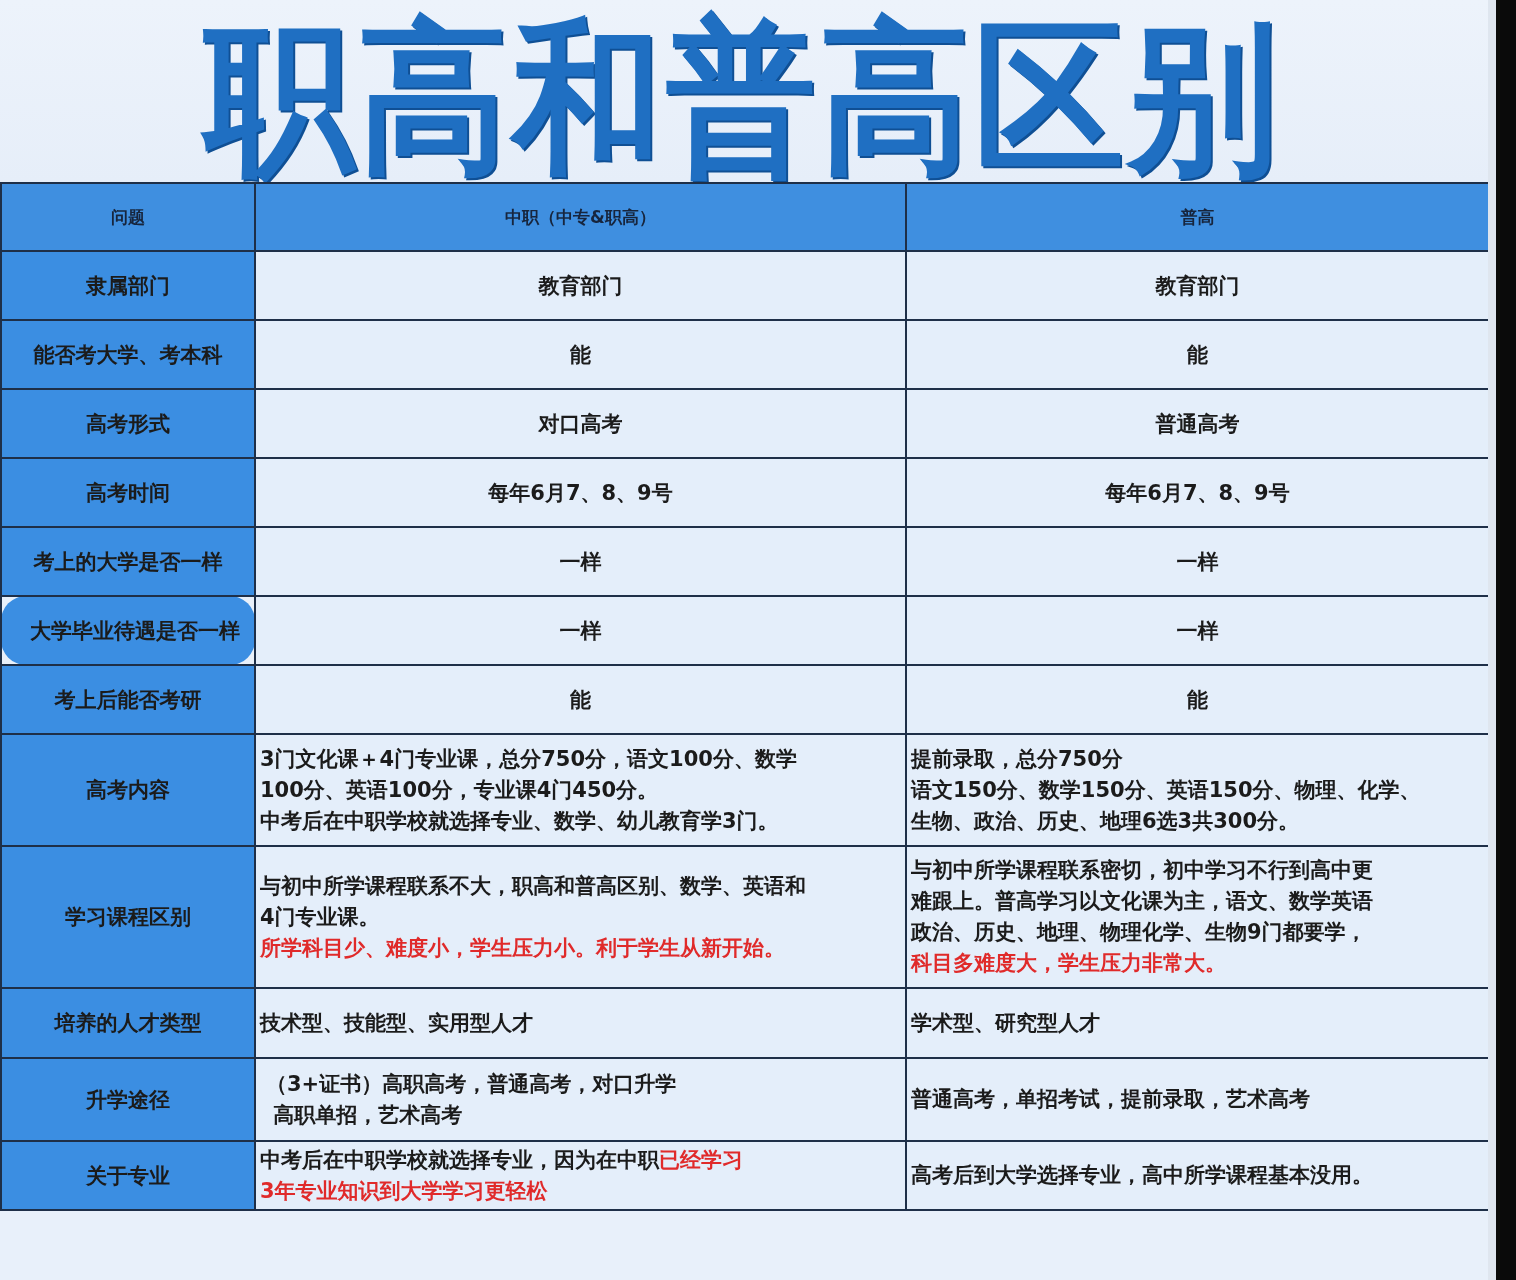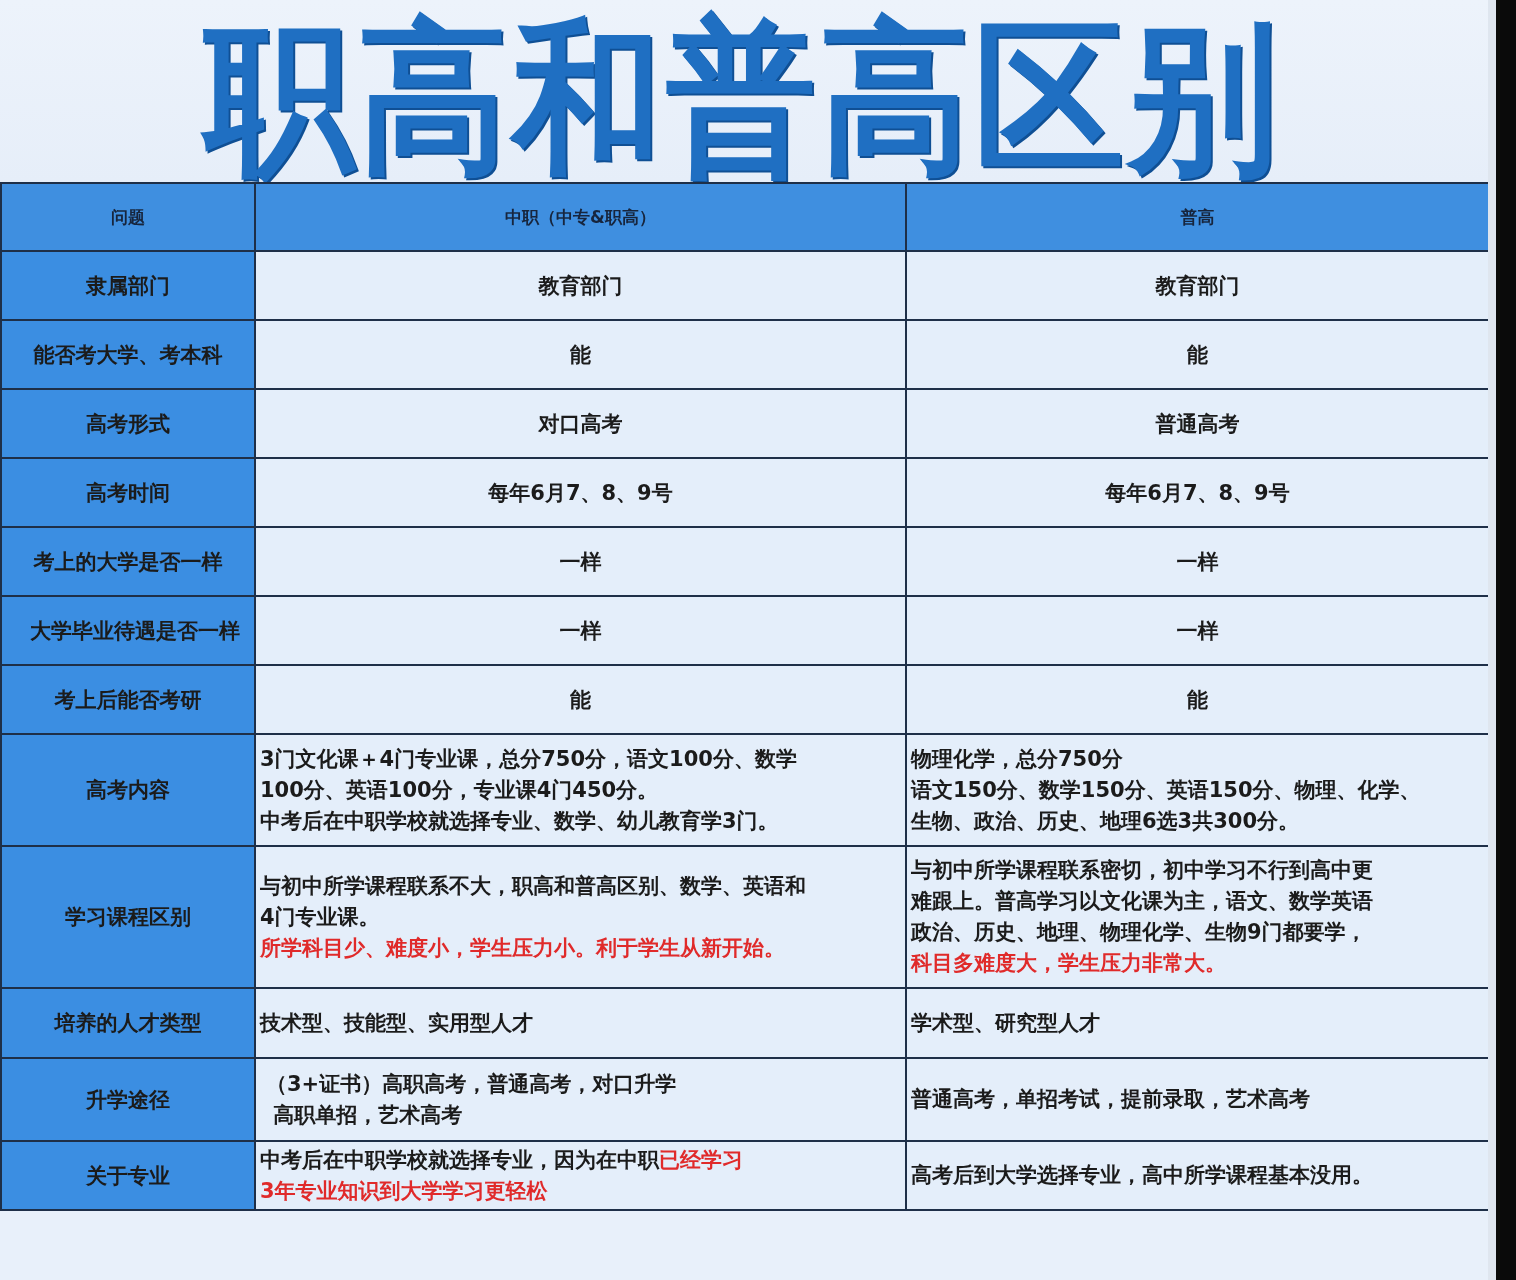--- a/index.html
+++ b/index.html
@@ -142,38 +142,38 @@
         <td class="q">高考时间</td>
         <td class="v">每年6月7、8、9号</td>
         <td class="v">每年6月7、8、9号</td>
       </tr>
       <tr class="row-s">
         <td class="q">考上的大学是否一样</td>
         <td class="v">一样</td>
         <td class="v">一样</td>
       </tr>
       <tr class="row-s">
-        <td class="q" style="text-align:right;padding-right:14px;">大学毕业待遇是否一样</td>
+        <td class="q" style="text-align:right;padding-right:14px;border-radius:25px;">大学毕业待遇是否一样</td>
         <td class="v">一样</td>
         <td class="v">一样</td>
       </tr>
       <tr class="row-s">
         <td class="q">考上后能否考研</td>
         <td class="v">能</td>
         <td class="v">能</td>
       </tr>
       <tr class="row-m">
         <td class="q">高考内容</td>
         <td class="v left">
           <span class="line">3门文化课＋4门专业课，总分750分，语文100分、数学</span>
           <span class="line">100分、英语100分，专业课4门450分。</span>
           <span class="line">中考后在中职学校就选择专业、数学、幼儿教育学3门。</span>
         </td>
         <td class="v left">
-          <span class="line">物理化学，总分750分</span>
+          <span class="line">提前录取，总分750分</span>
           <span class="line">语文150分、数学150分、英语150分、物理、化学、</span>
           <span class="line">生物、政治、历史、地理6选3共300分。</span>
         </td>
       </tr>
       <tr class="row-l">
         <td class="q">学习课程区别</td>
         <td class="v left">
           <span class="line">与初中所学课程联系不大，职高和普高区别、数学、英语和</span>
           <span class="line">4门专业课。</span>
           <span class="line red">所学科目少、难度小，学生压力小。利于学生从新开始。</span>

